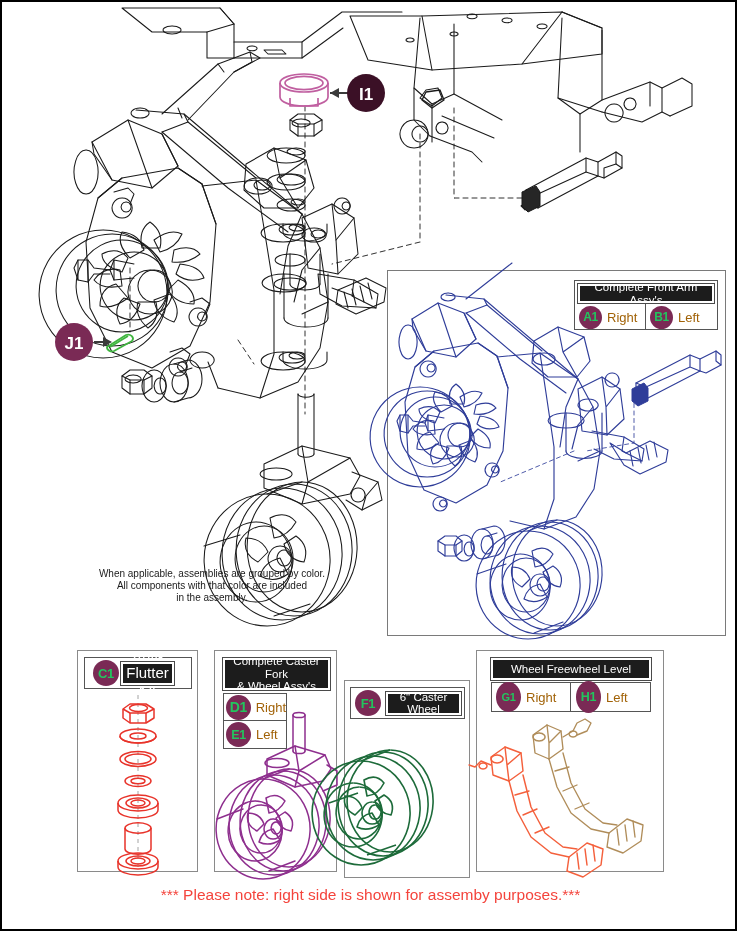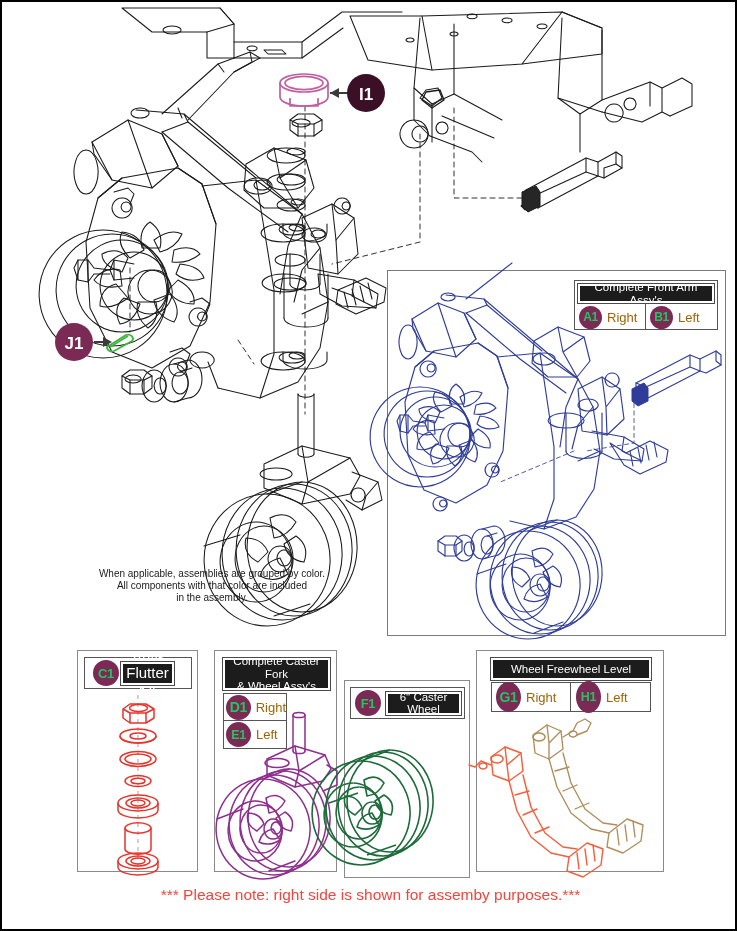--- a/index.html
+++ b/index.html
@@ -559,21 +559,21 @@
       </g>
     </svg>
   </div>
 
   <div class="panelbox" style="left:474px;top:648px;width:188px;height:222px;">
     <div class="hdr-strip" style="position:absolute;left:14px;top:7px;width:160px;height:22px;font-size:11.5px;">
       <span>Wheel Freewheel Level</span>
     </div>
     <div class="lgd-frame" style="position:absolute;left:14px;top:31px;width:160px;height:30px;display:flex;">
       <div class="lgd-cell" style="width:50%;border-right:1.3px solid #555;padding-left:4px;">
-        <div class="badge" style="width:25px;height:30px;font-size:14px;">
+        <div class="badge" style="width:25px;height:30px;font-size:11px;">
           <span>G1</span>
         </div>
         <span class="lgd-txt">Right</span>
       </div>
       <div class="lgd-cell" style="width:50%;padding-left:5px;">
         <div class="badge" style="width:25px;height:32px;font-size:12.5px;">
           <span>H1</span>
         </div>
         <span class="lgd-txt">Left</span>
       </div>

